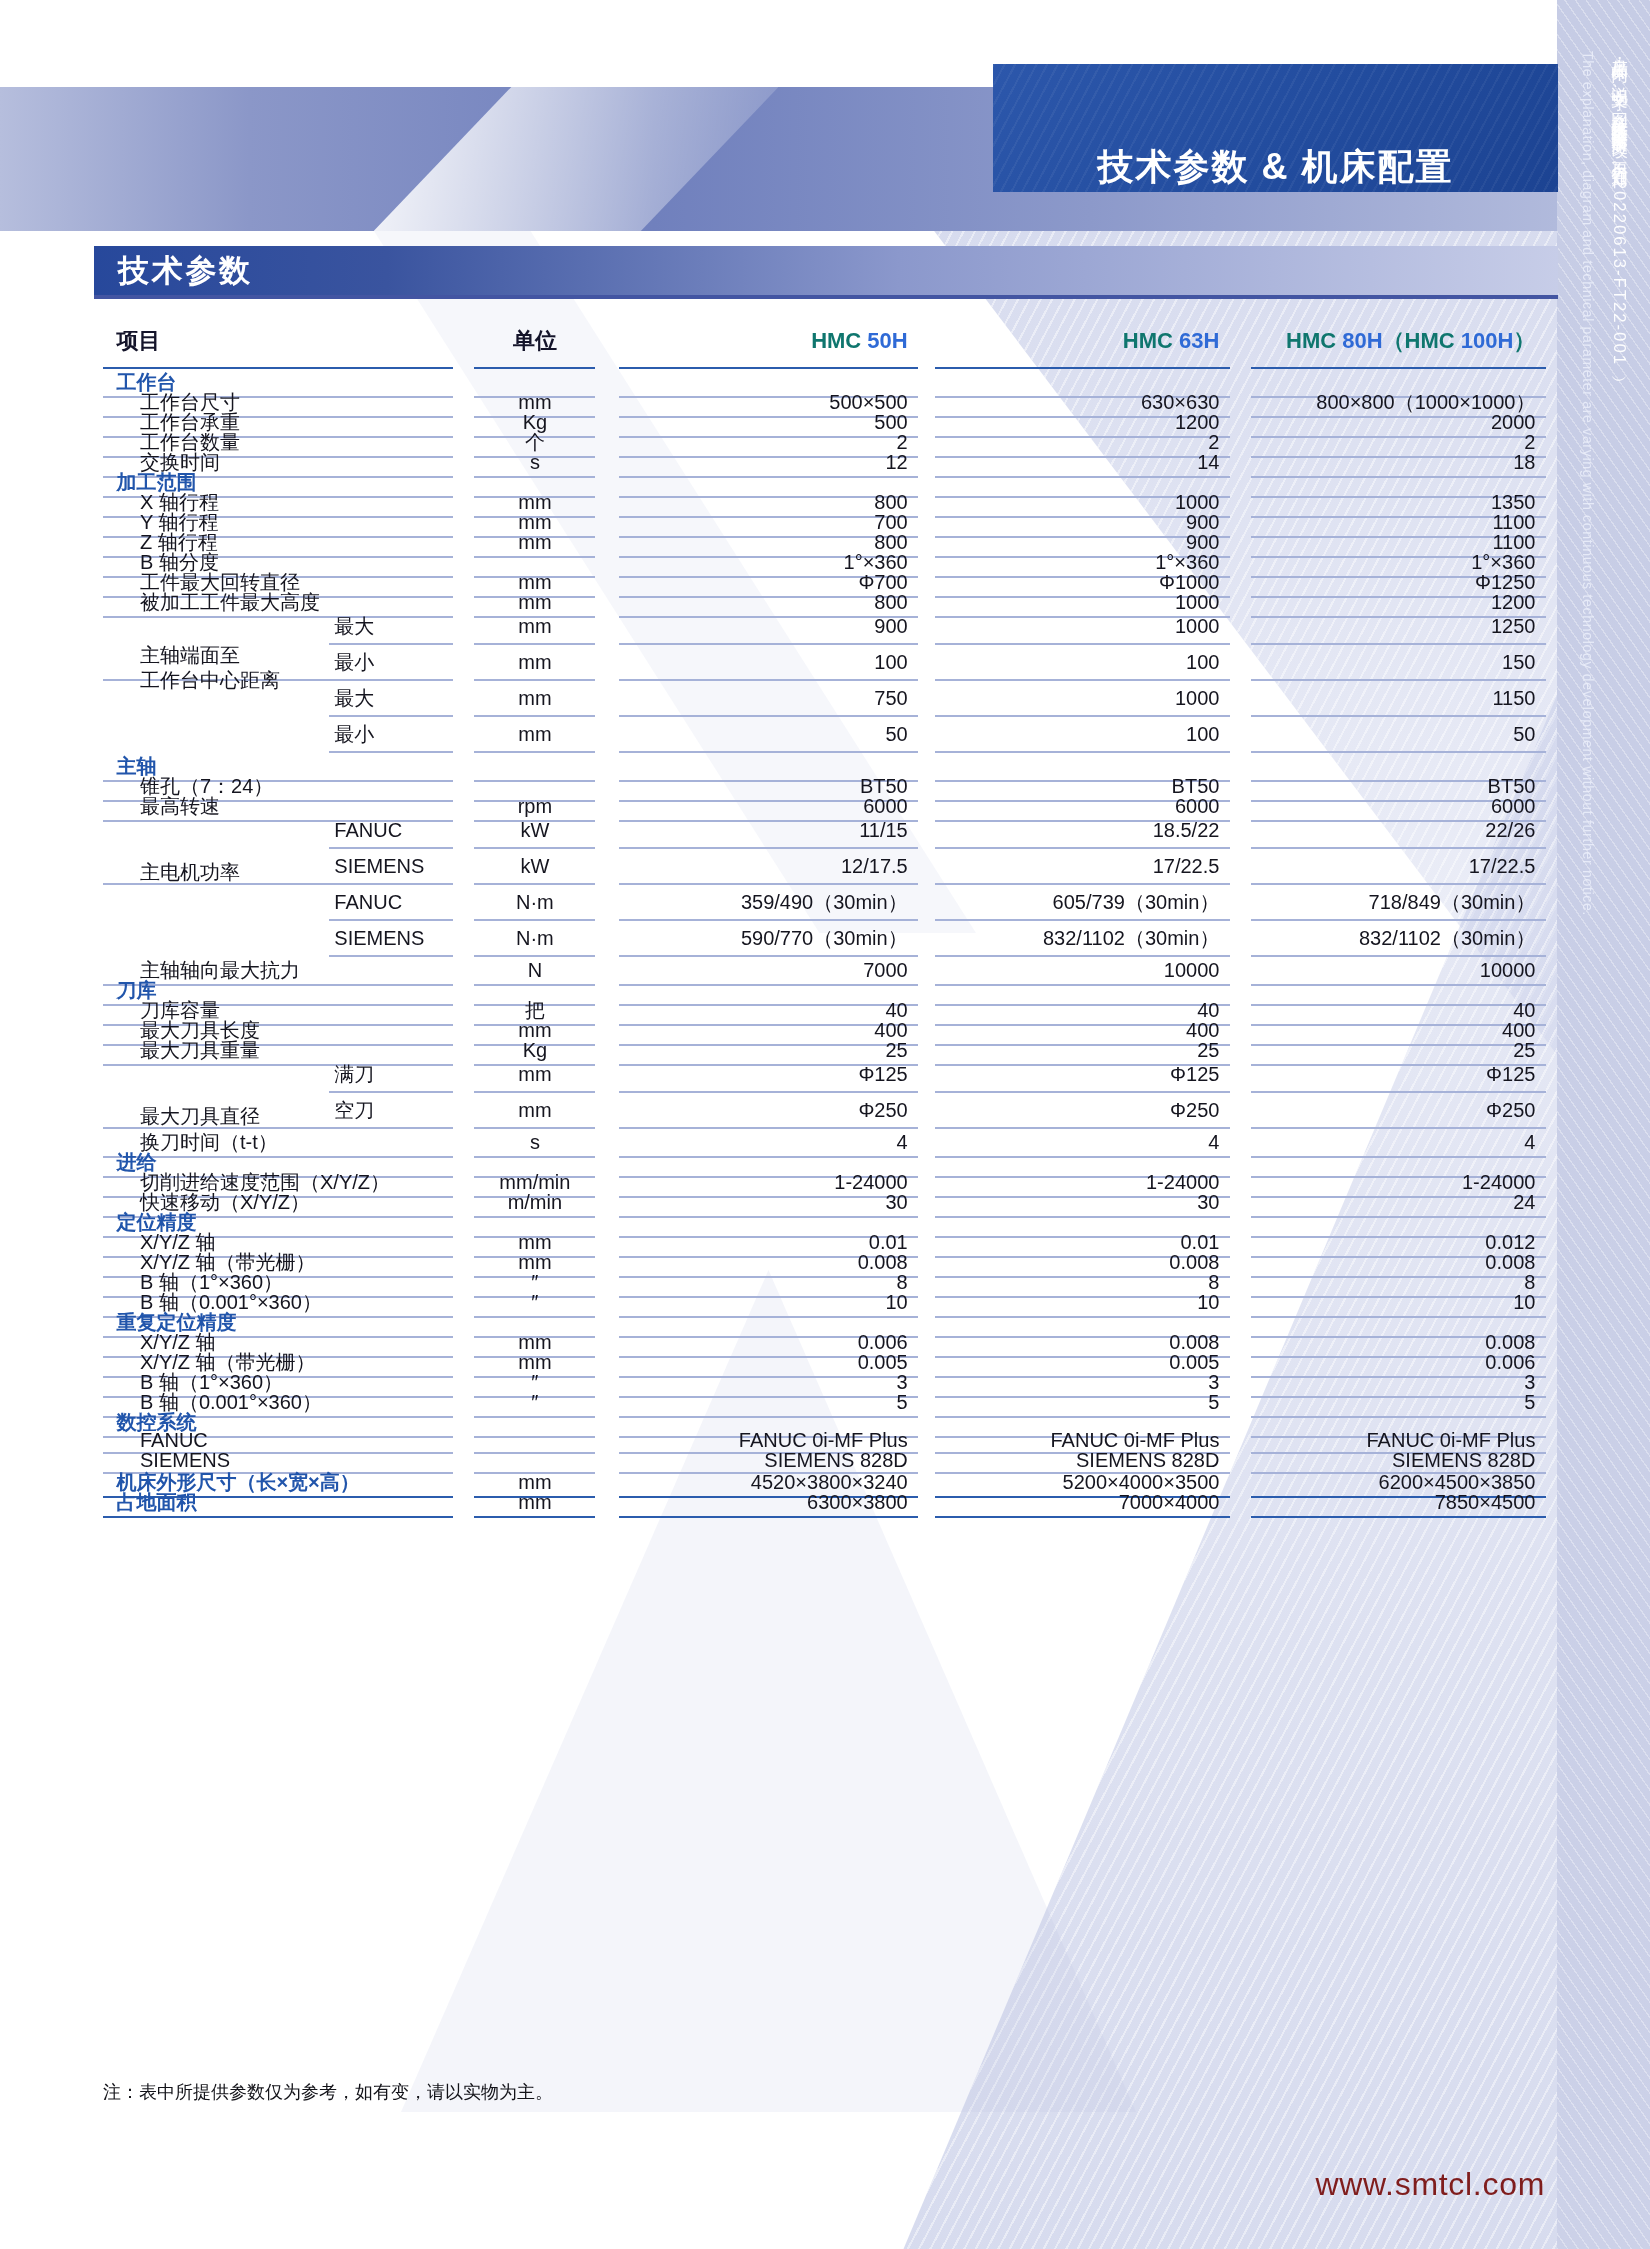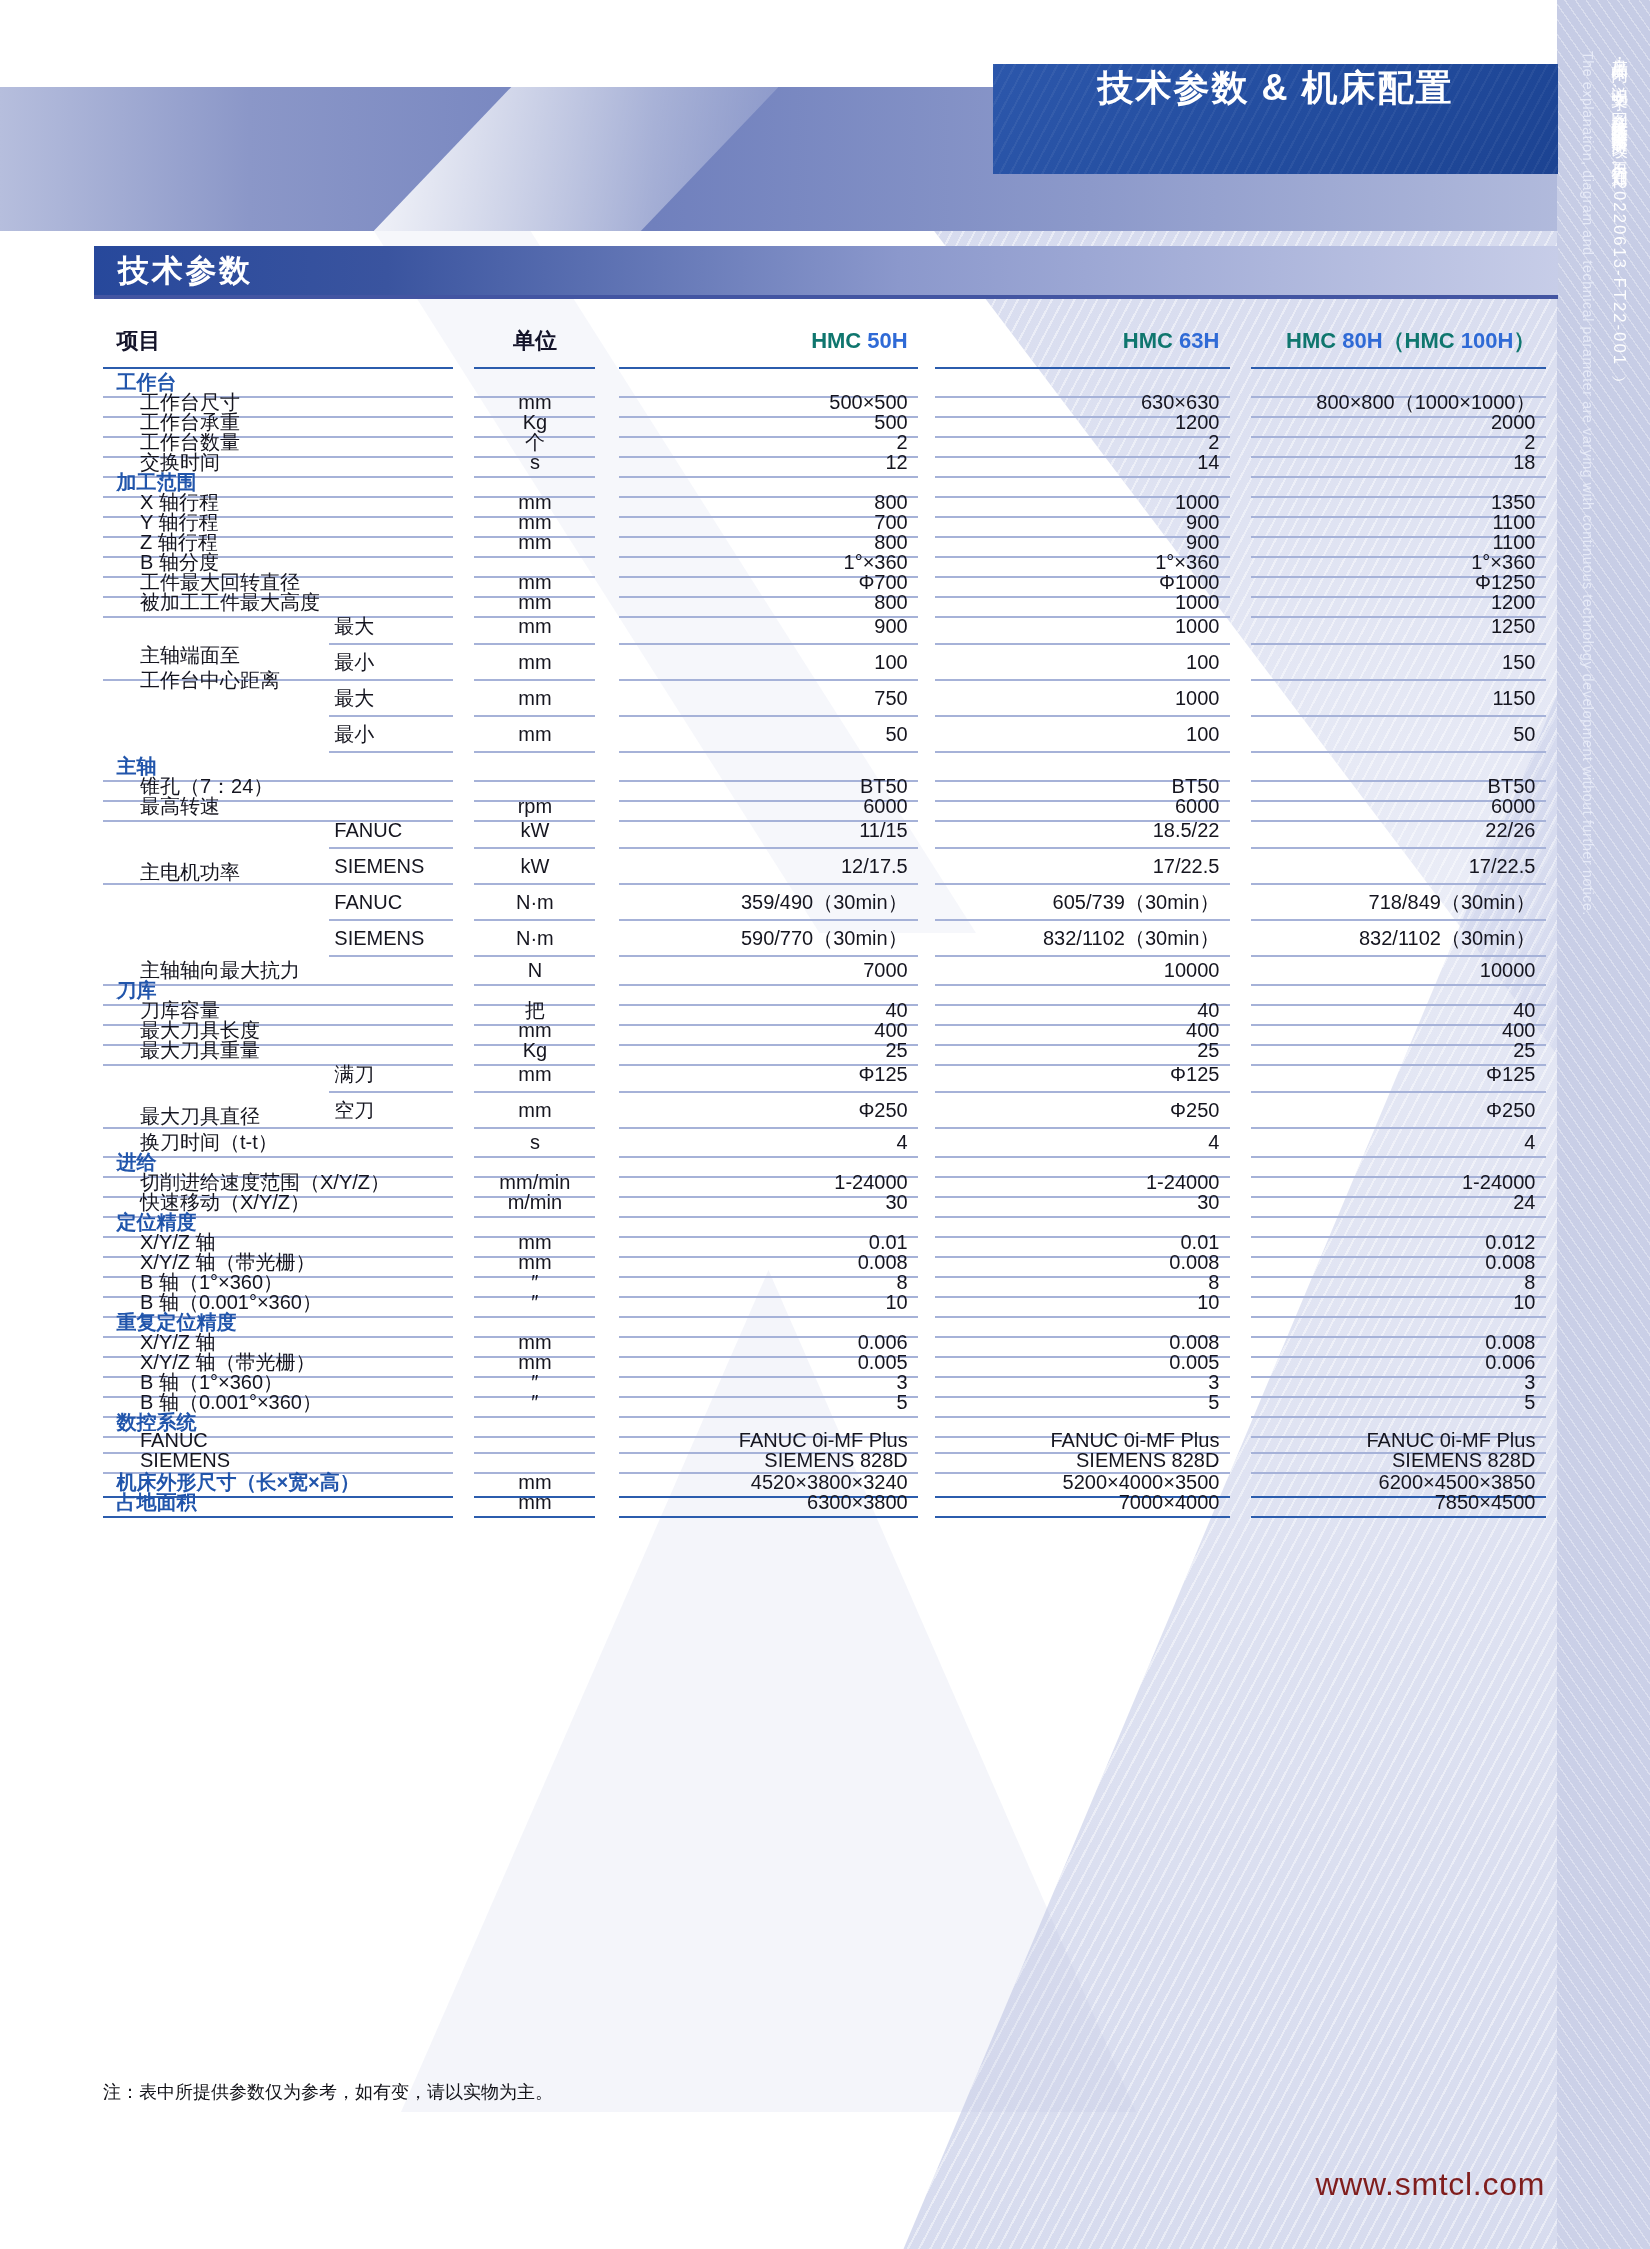--- a/index.html
+++ b/index.html
@@ -40,25 +40,25 @@
     background:rgba(185,193,227,.16);
     clip-path:polygon(50% 0,100% 100%,0 100%);
   }
   .deco-d{
     left:374px;top:231px;width:602px;height:702px;
     background:rgba(190,197,229,.14);
     clip-path:polygon(0 0,26% 0,100% 100%,74% 100%);
   }
   
   .title-box{
-    position:absolute;left:993px;top:64px;width:565px;height:110px;z-index:2;
+    position:absolute;left:993px;top:64px;width:565px;height:128px;z-index:2;
     background:
       repeating-linear-gradient(118deg,rgba(255,255,255,.05) 0 2px,rgba(255,255,255,0) 2px 9.4px),
       linear-gradient(135deg,#2c57ab 0%,#224c9e 55%,#1c4392 100%);
-    display:flex;align-items:flex-start;justify-content:center;
+    display:flex;align-items:flex-end;justify-content:center;
   }
   .title-box span{color:#fff;font-size:36px;font-weight:bold;letter-spacing:2px;}
   
   .right-stripe{
     position:absolute;left:1557px;top:0;width:93px;height:2250px;z-index:1;
     background:
       repeating-linear-gradient(55deg,rgba(255,255,255,.33) 0 1.3px,rgba(255,255,255,0) 1.3px 8.7px),
       linear-gradient(180deg,#c6cce5,#ccd1e8);
   }
   .side-zh,.side-en{

